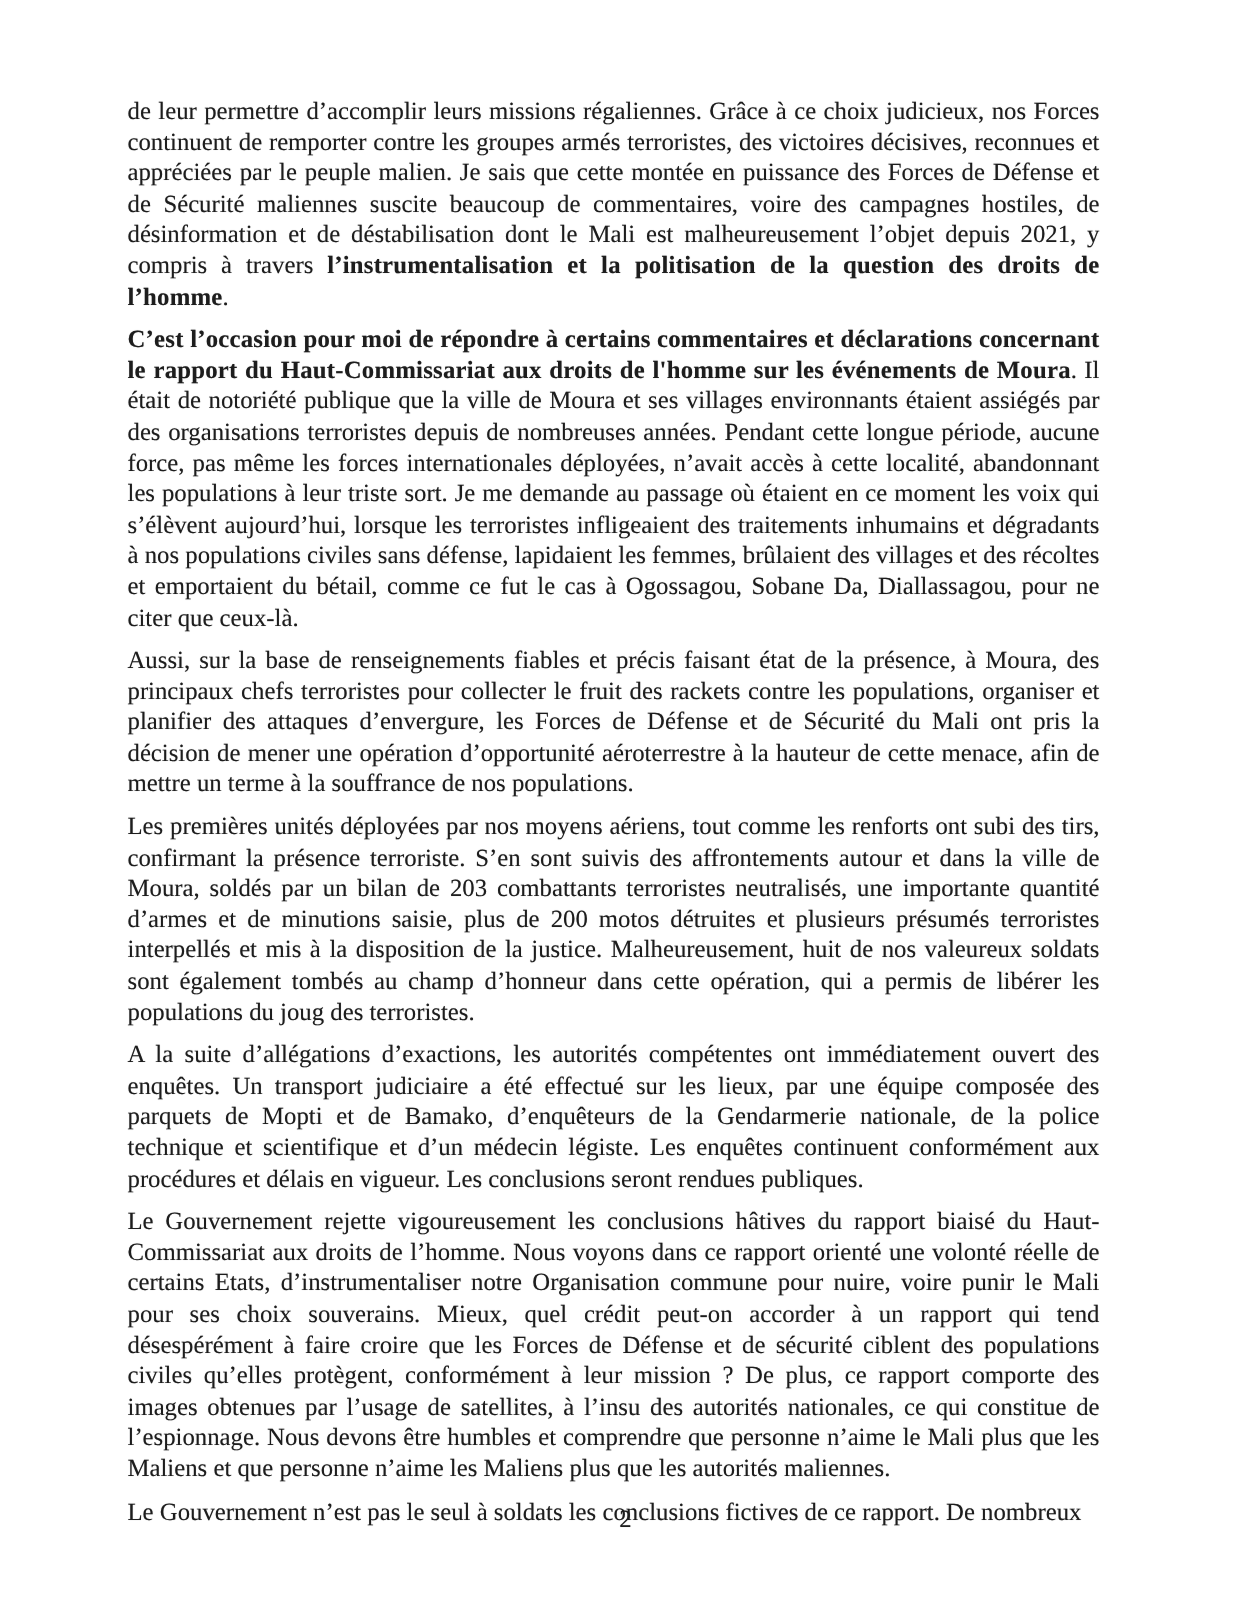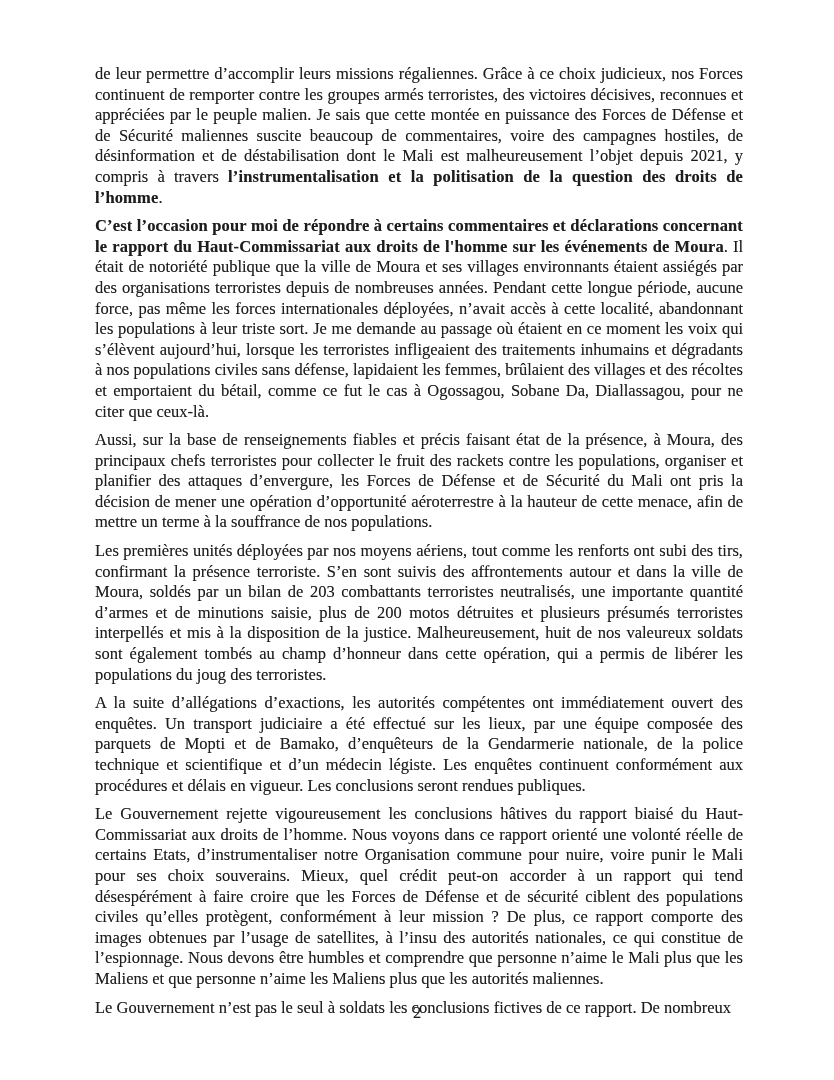--- a/index.html
+++ b/index.html
@@ -11,21 +11,21 @@
     position: relative;
     width: 834px;
     height: 1080px;
     background: #ffffff;
     overflow: hidden;
     font-family: "Liberation Serif", serif;
     color: #1d1d1d;
   }
   .body-text {
     position: absolute;
-    left: 95px;
+    left: 85px;
     top: 64px;
     width: 648px;
     font-size: 16.5px;
     line-height: 20.6px;
     text-align: justify;
     text-shadow: 0 0 0.5px rgba(30,30,30,0.45);
   }
   .para {
     margin: 0 0 8px 0;
   }

